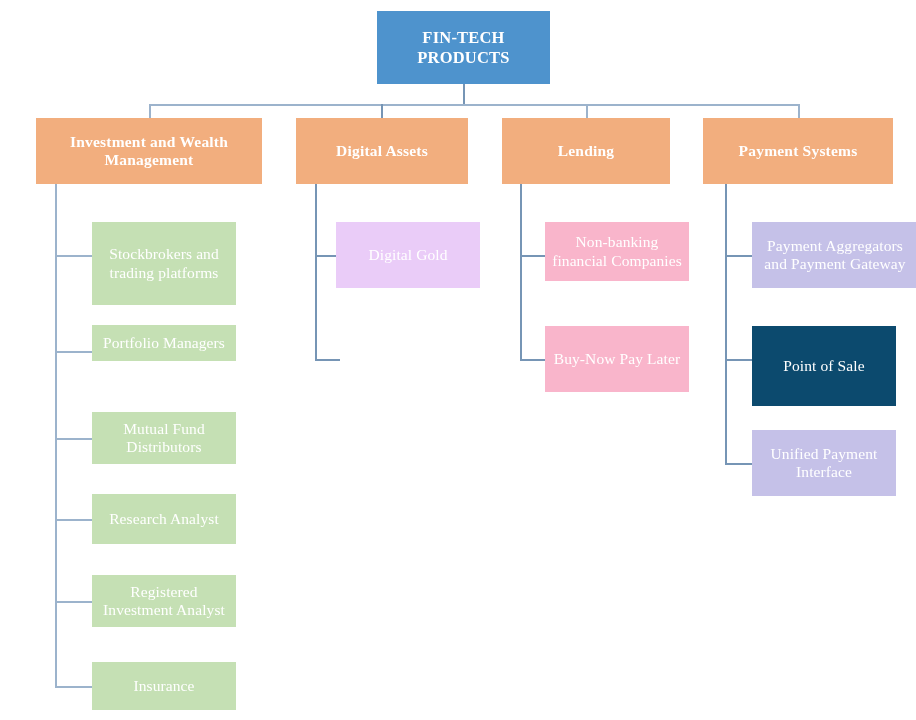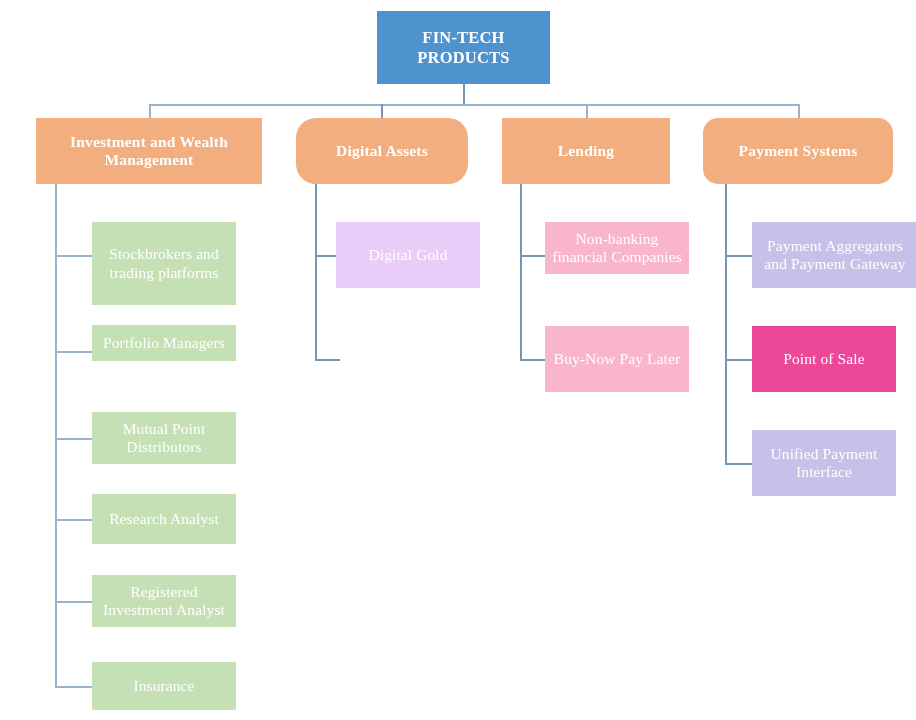--- a/index.html
+++ b/index.html
@@ -88,44 +88,44 @@
   <div class="connector h" style="left:504px; top:359px; width:25px;"></div>
 
   <div class="connector h" style="left:709px; top:255px; width:27px;"></div>
   <div class="connector h" style="left:709px; top:359px; width:27px;"></div>
   <div class="connector h" style="left:709px; top:463px; width:27px;"></div>
 
   <div class="node root" style="left:361px; top:11px; width:173px; height:73px; background:#4E93CD;">FIN-TECH PRODUCTS</div>
 
   <div class="node branch" style="left:20px; top:118px; width:226px; height:66px; background:#F2AE7E;">Investment and Wealth Management</div>
 
-  <div class="node branch" style="left:280px; top:118px; width:172px; height:66px; background:#F2AE7E;border-radius:20px;">Digital Assets</div>
+  <div class="node branch" style="left:280px; top:118px; width:172px; height:66px; background:#F2AE7E;">Digital Assets</div>
 
   <div class="node branch" style="left:486px; top:118px; width:168px; height:66px; background:#F2AE7E;">Lending</div>
 
-  <div class="node branch" style="left:687px; top:118px; width:190px; height:66px; background:#F2AE7E;border-radius:15px;">Payment Systems</div>
+  <div class="node branch" style="left:687px; top:118px; width:190px; height:66px; background:#F2AE7E;">Payment Systems</div>
 
   <div class="node leaf" style="left:76px; top:222px; width:144px; height:83px; background:#C5E0B4;">Stockbrokers and trading platforms</div>
 
   <div class="node leaf" style="left:76px; top:325px; width:144px; height:36px; background:#C5E0B4;">Portfolio Managers</div>
 
-  <div class="node leaf" style="left:76px; top:412px; width:144px; height:52px; background:#C5E0B4;">Mutual Point Distributors</div>
+  <div class="node leaf" style="left:76px; top:412px; width:144px; height:52px; background:#C5E0B4;">Mutual Fund Distributors</div>
 
   <div class="node leaf" style="left:76px; top:494px; width:144px; height:50px; background:#C5E0B4;">Research Analyst</div>
 
   <div class="node leaf" style="left:76px; top:575px; width:144px; height:52px; background:#C5E0B4;">Registered Investment Analyst</div>
 
   <div class="node leaf" style="left:76px; top:662px; width:144px; height:48px; background:#C5E0B4;">Insurance</div>
 
   <div class="node leaf" style="left:320px; top:222px; width:144px; height:66px; background:#EACCF8;">Digital Gold</div>
 
 
-  <div class="node leaf" style="left:529px; top:222px; width:144px; height:52px; background:#F9B5CB;">Non-banking financial Companies</div>
+  <div class="node leaf" style="left:529px; top:222px; width:144px; height:59px; background:#F9B5CB;">Non-banking financial Companies</div>
 
   <div class="node leaf" style="left:529px; top:326px; width:144px; height:66px; background:#F9B5CB;">Buy-Now Pay Later</div>
 
   <div class="node leaf" style="left:736px; top:222px; width:166px; height:66px; background:#C5C1E8;">Payment Aggregators and Payment Gateway</div>
 
-  <div class="node leaf" style="left:736px; top:326px; width:144px; height:66px; background:#ec4899;">Point of Sale</div>
+  <div class="node leaf" style="left:736px; top:326px; width:144px; height:80px; background:#0c4a6e;">Point of Sale</div>
 
   <div class="node leaf" style="left:736px; top:430px; width:144px; height:66px; background:#C5C1E8;">Unified Payment Interface</div>
 
 </div>
 
 </body></html>

